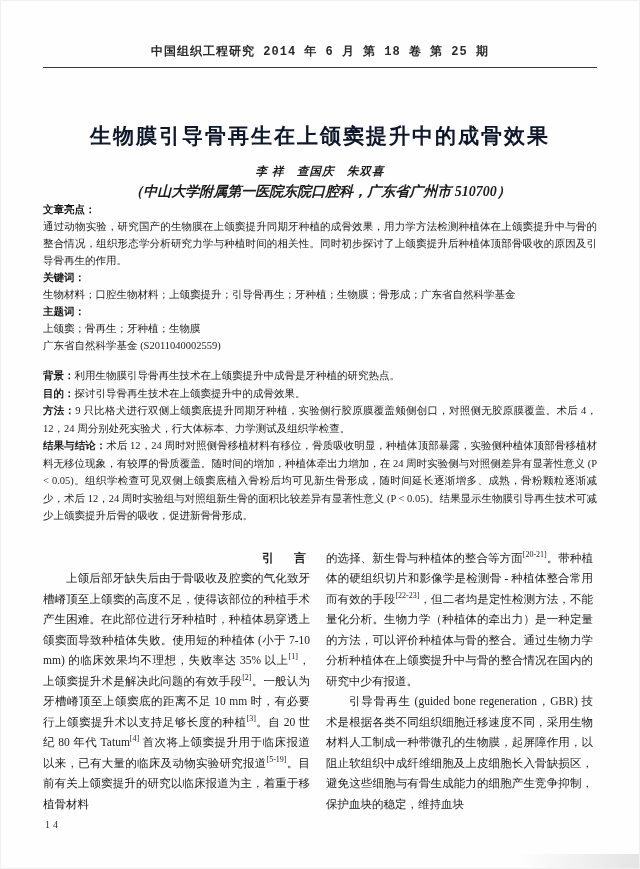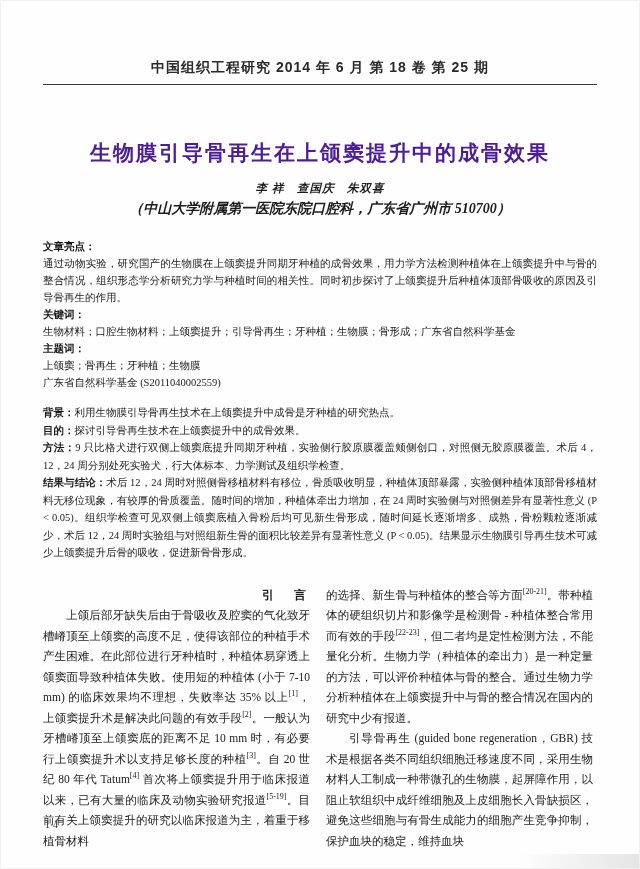--- a/index.html
+++ b/index.html
@@ -12,61 +12,61 @@
     color: #1c1c1c;
     font-family: "Liberation Serif", "DejaVu Serif", serif;
     overflow: hidden;
     box-sizing: border-box;
     border: 1px solid #f0f0f0;
   }
   .content { padding: 0 42px; }
 
   
   .journal-header {
-    padding-top: 58px;
+    padding-top: 42px;
     text-align: center;
-    font-family: Liberation Sans, sans-serif;
-    font-size: 14px;
+    font-family: Liberation Mono, monospace;
+    font-size: 12px;
     font-weight: bold;
     letter-spacing: 1px;
     color: #2a2a2a;
   }
   .header-rule {
     margin: 7px 0 0 0;
     border: 0;
     border-top: 1.5px solid #3a3a3a;
   }
 
   
   .paper-title {
     margin-top: 54px;
     text-align: center;
     font-size: 21px;
     font-weight: bold;
     letter-spacing: 2px;
-    color: #4c1d95;
+    color: #0f172a;
   }
   .authors {
     margin-top: 14px;
     text-align: center;
     font-size: 11.5px;
     font-weight: bold;
     font-style: italic;
     letter-spacing: 1px;
   }
   .affiliation {
     margin-top: 4px;
     text-align: center;
     font-size: 14px;
     font-weight: bold;
     font-style: italic;
   }
 
   
-  .meta { margin-top: 20px; font-size: 10.5px; line-height: 17px; text-align: justify; }
+  .meta { font-size: 10.5px; line-height: 17px; text-align: justify; }
   .block-label {
     font-family: "Liberation Sans", "DejaVu Sans", sans-serif;
     font-weight: bold;
     color: #161616;
   }
   .meta p { margin: 0; }
   .abstract { margin-top: 13px; font-size: 10.5px; line-height: 17.5px; text-align: justify; }
   .abstract p { margin: 0; }
   .inline-label {
     font-family: "Liberation Sans", "DejaVu Sans", sans-serif;

